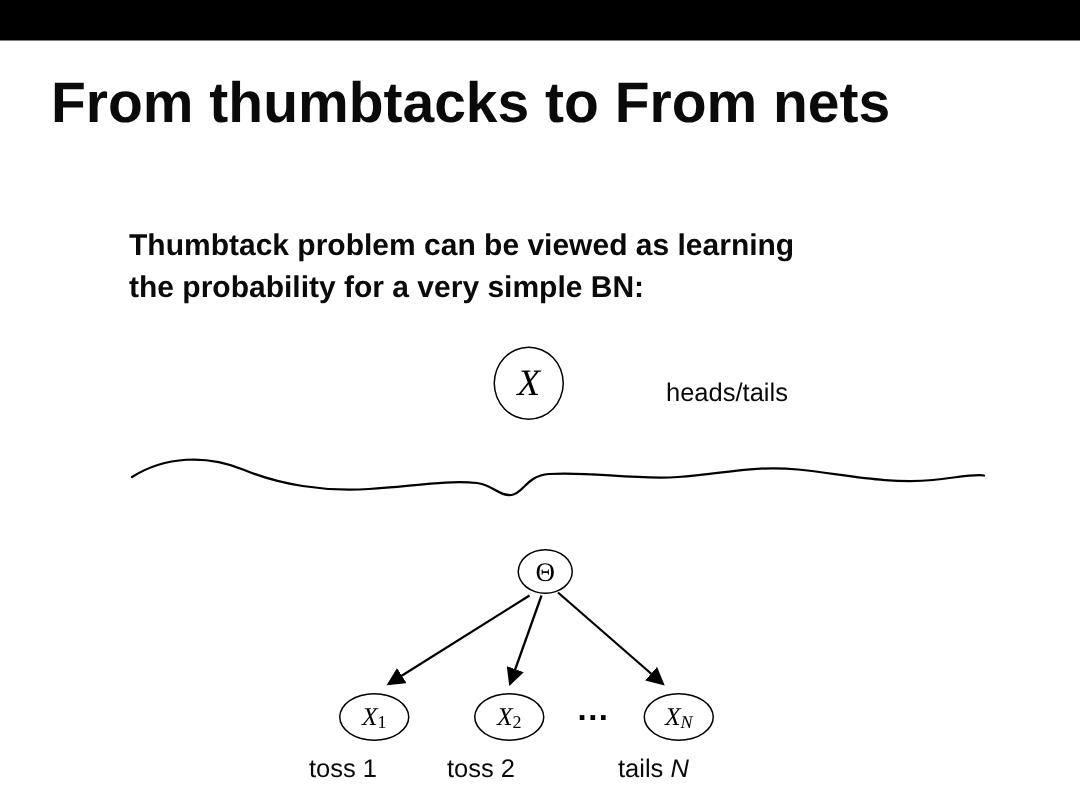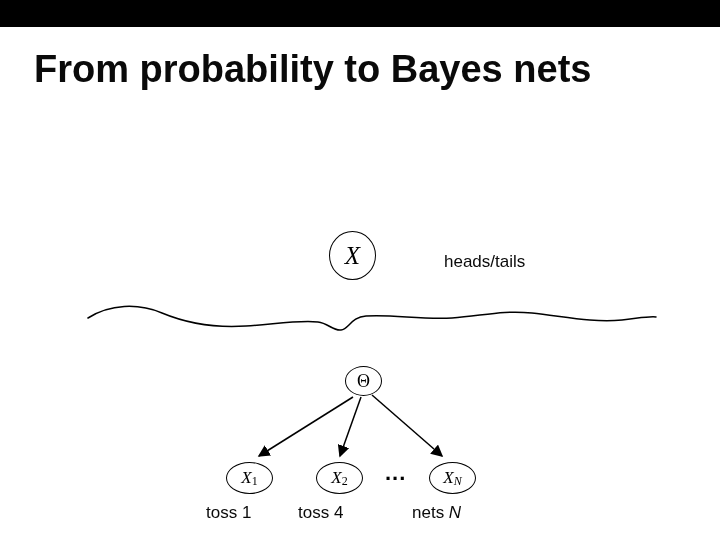--- a/index.html
+++ b/index.html
@@ -106,22 +106,26 @@
   .cap-2 { left: 298px; }
   .cap-n { left: 412px; }
 </style>
 </head>
 <body>
 
 <div class="slide">
 
   <div class="topbar"></div>
 
-  <h1 class="title">From probability to Bayes nets</h1>
+  <h1 class="title">From thumbtacks to From nets</h1>
 
+  <div class="body-text">
+    <div>Thumbtack problem can be viewed as learning</div>
+    <div>the probability for a very simple BN:</div>
+  </div>
 
   <svg class="diagram-svg" viewBox="0 0 720 540" xmlns="http://www.w3.org/2000/svg">
     <defs>
       <marker id="arrowhead" markerWidth="9" markerHeight="8" refX="7" refY="4" orient="auto">
         <path d="M0,0 L8,4 L0,8 Z" fill="#000000"></path>
       </marker>
     </defs>
     <path d="M 88 318
              C 110 304, 138 303, 162 313
              C 186 323, 216 328, 246 326
@@ -154,16 +158,16 @@
     <span>X</span>
       <sub>2</sub>
   </div>
   <div class="ellipsis">...</div>
   <div class="node child-node italic-sub" style="left:429px;">
     <span>X</span>
       <sub>N</sub>
   </div>
 
   <div class="caption cap-1">toss 1</div>
-  <div class="caption cap-2">toss 4</div>
-  <div class="caption cap-n"><span>nets </span><span class="it">N</span></div>
+  <div class="caption cap-2">toss 2</div>
+  <div class="caption cap-n"><span>tails </span><span class="it">N</span></div>
 
 </div>
 
 </body></html>

